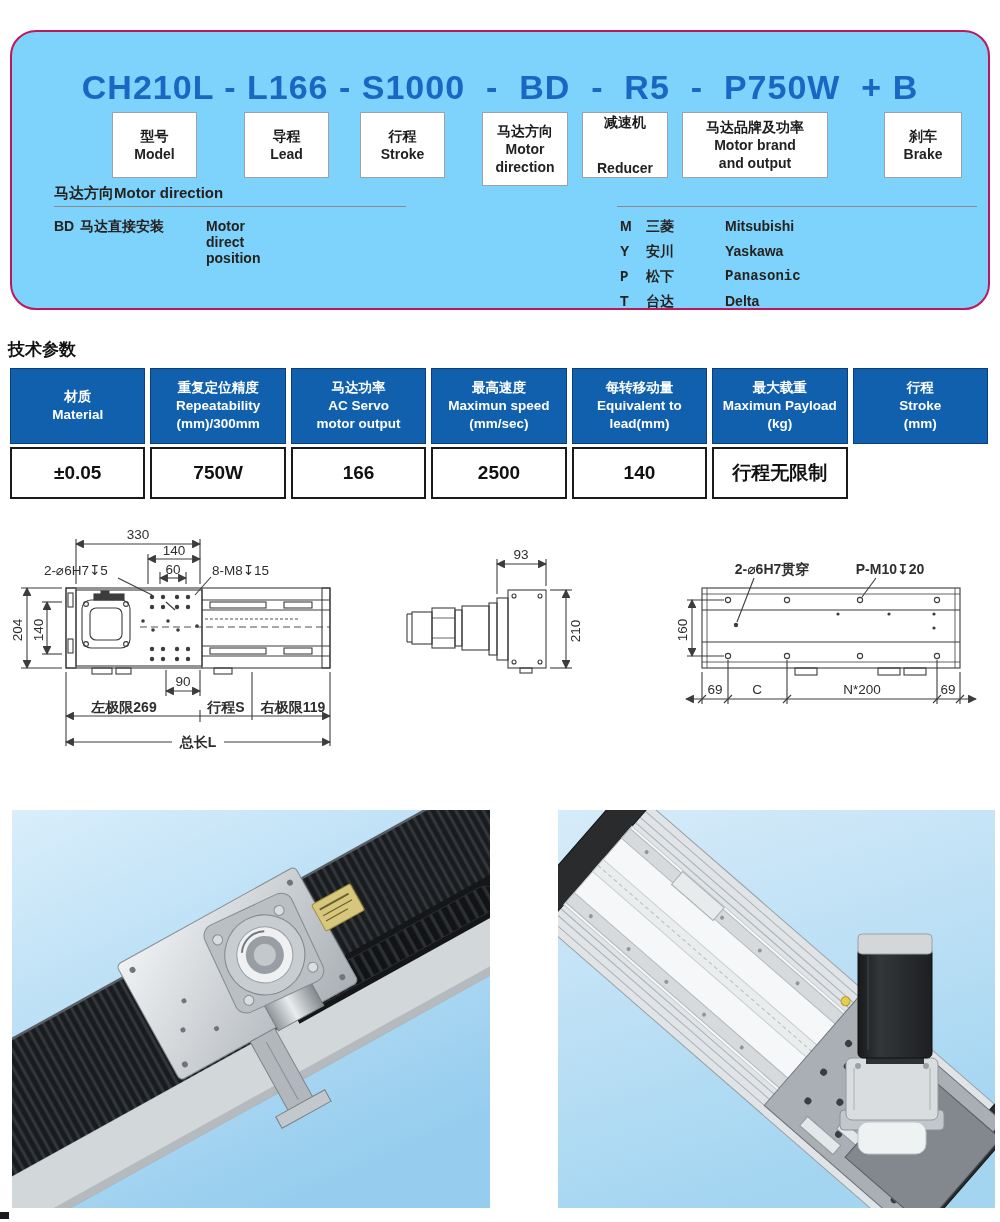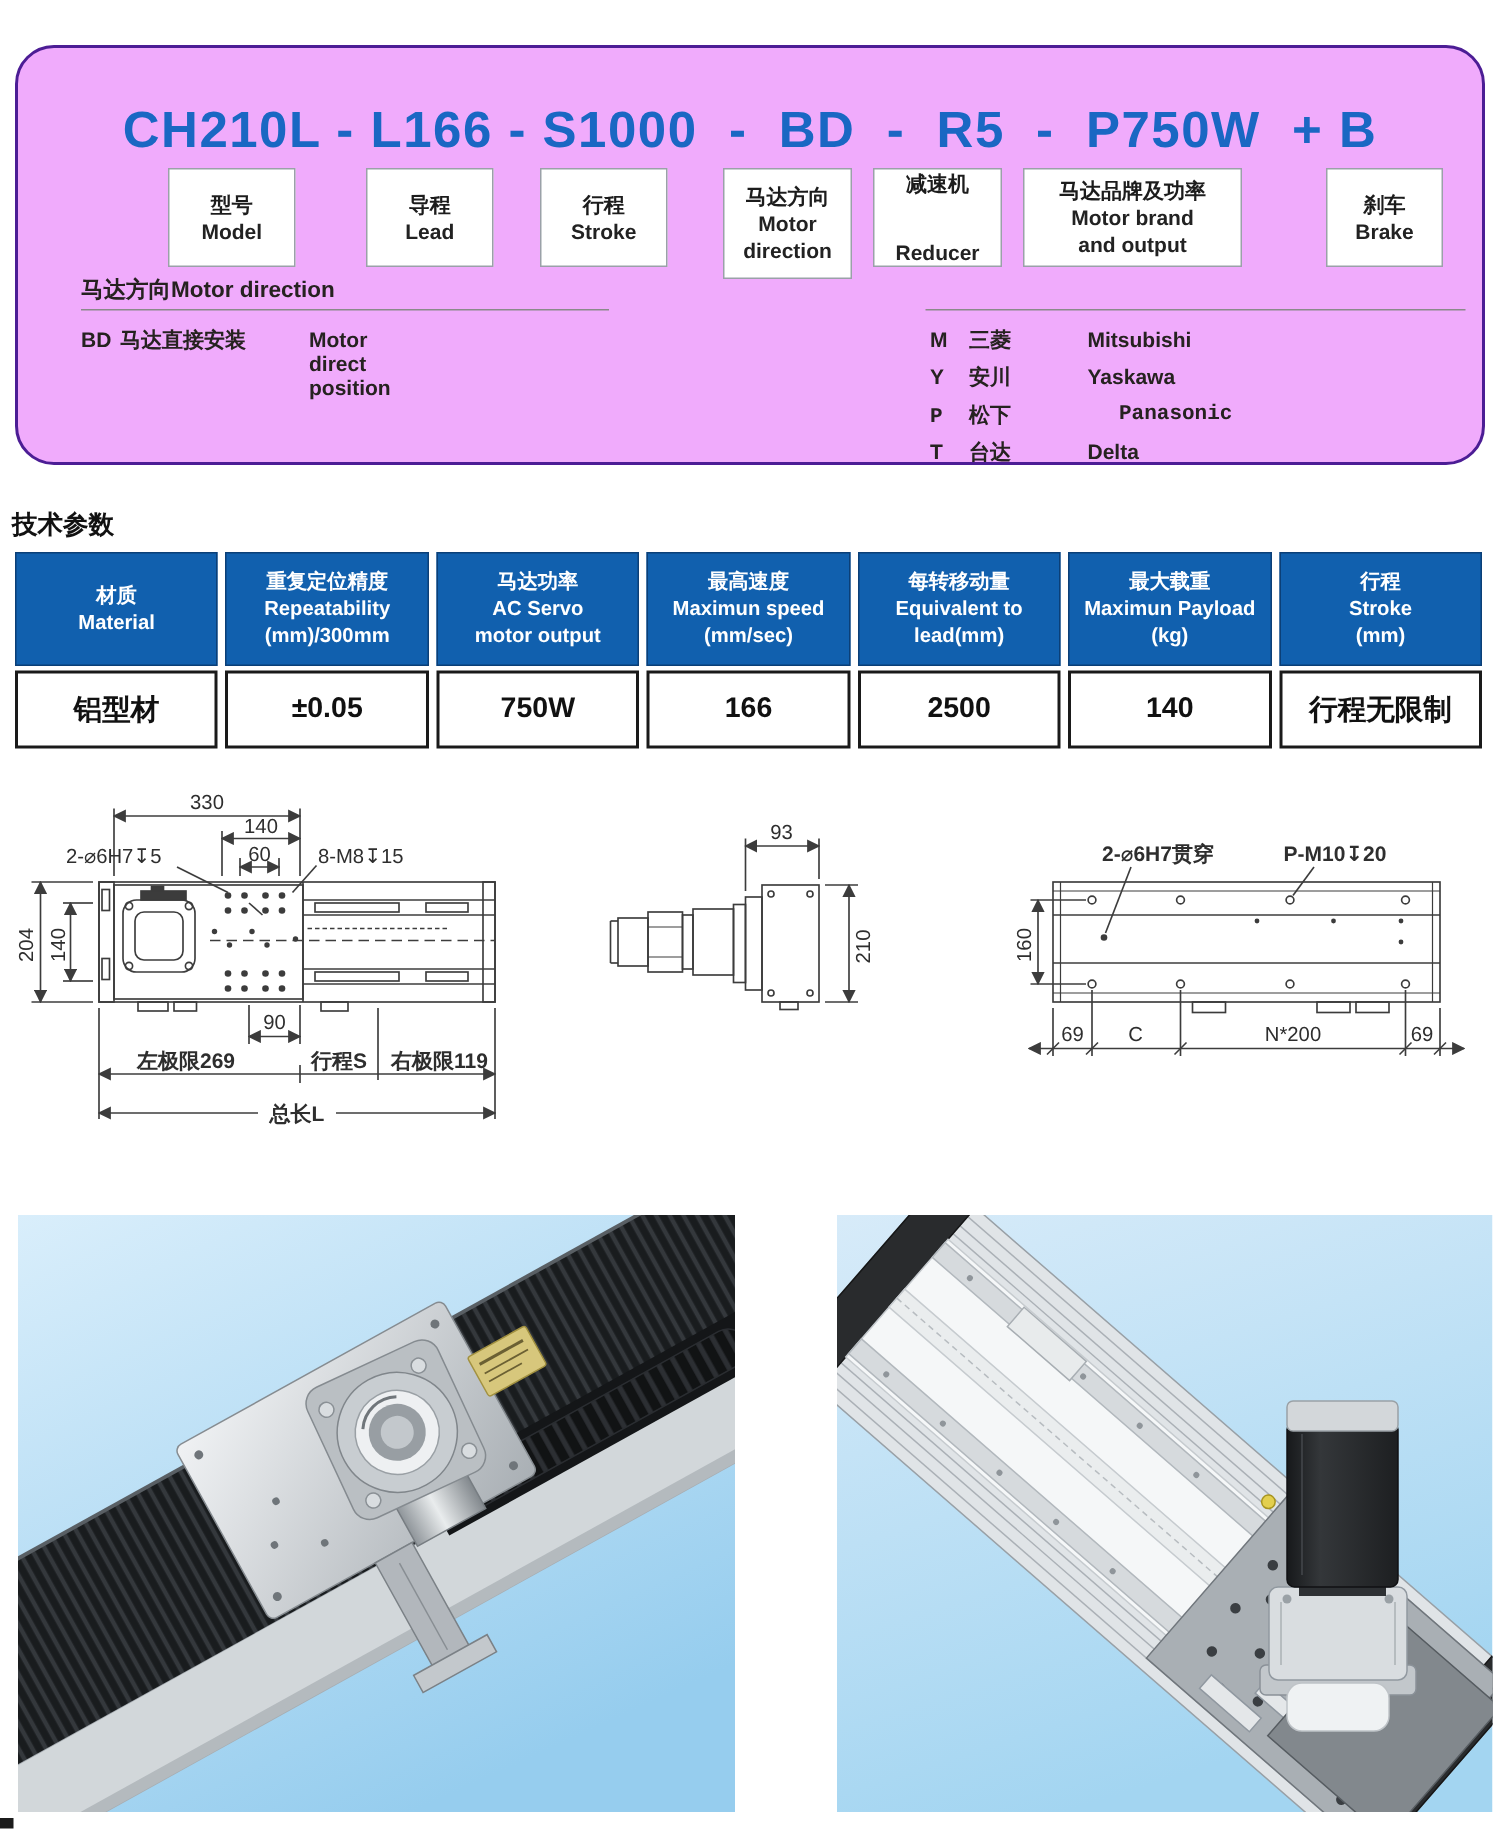--- a/index.html
+++ b/index.html
@@ -1,21 +1,21 @@
 <!DOCTYPE html>
 <html><head>
 <meta charset="utf-8">
 <style>
   html,body{margin:0;padding:0;background:#ffffff;}
   body{font-family:"Liberation Sans","DejaVu Sans",sans-serif;color:#1c1c1c;}
   #page{position:relative;width:1000px;height:1222px;background:#fff;overflow:hidden;}
 
   
   .panel{position:absolute;left:10px;top:30px;width:976px;height:276px;
-         border:2px solid #4c1d95;border-radius:26px;background:#f0abfc;}
+         border:2px solid #be185d;border-radius:26px;background:#7dd3fc;}
   .model-title{position:absolute;left:0;top:36px;width:100%;text-align:center;
          font-size:34px;font-weight:bold;color:#1a67c3;letter-spacing:1px;white-space:pre;}
   .codebox{position:absolute;top:80px;border:1px solid #9aa1a8;background:#fff;
          display:flex;flex-direction:column;align-items:center;justify-content:center;
          text-align:center;font-size:14px;line-height:1.3;}
   .codebox .zh{font-weight:700;}
   .codebox .en{font-weight:700;color:#222;}
 
   .info-title{position:absolute;font-size:15px;font-weight:800;color:#262220;}
   .info-line{position:absolute;height:0;border-top:1.5px solid #8a8a8a;}
@@ -94,21 +94,21 @@
     <div class="info-row" style="left:608px;top:186px;width:340px;">
       <span class="code">M</span><span class="zh">三菱</span>
       <span class="en" style="left:105px;">Mitsubishi</span>
     </div>
     <div class="info-row" style="left:608px;top:211px;width:340px;">
       <span class="code">Y</span><span class="zh">安川</span>
       <span class="en" style="left:105px;">Yaskawa</span>
     </div>
     <div class="info-row" style="left:608px;top:236px;width:340px;font-family:Liberation Mono, monospace;">
       <span class="code">P</span><span class="zh">松下</span>
-      <span class="en" style="left:105px;margin-left:21px;">Panasonic</span>
+      <span class="en" style="left:105px;">Panasonic</span>
     </div>
     <div class="info-row" style="left:608px;top:261px;width:340px;">
       <span class="code">T</span><span class="zh">台达</span>
       <span class="en" style="left:105px;">Delta</span>
     </div>
   </div>
 
   <div class="section-title">技术参数</div>
 
   <div class="spec">
@@ -142,21 +142,20 @@
         <span>Maximun Payload</span>
         <span>(kg)</span>
       </div>
       <div class="hcell">
         <span>行程</span>
         <span>Stroke</span>
         <span>(mm)</span>
       </div>
     </div>
     <div class="spec-body">
-      <div class="dcell">铝型材</div>
       <div class="dcell">±0.05</div>
       <div class="dcell">750W</div>
       <div class="dcell">166</div>
       <div class="dcell">2500</div>
       <div class="dcell">140</div>
       <div class="dcell">行程无限制</div>
     </div>
   </div>
 
   <svg class="drawings" width="1000" height="262" viewBox="0 0 1000 262">

